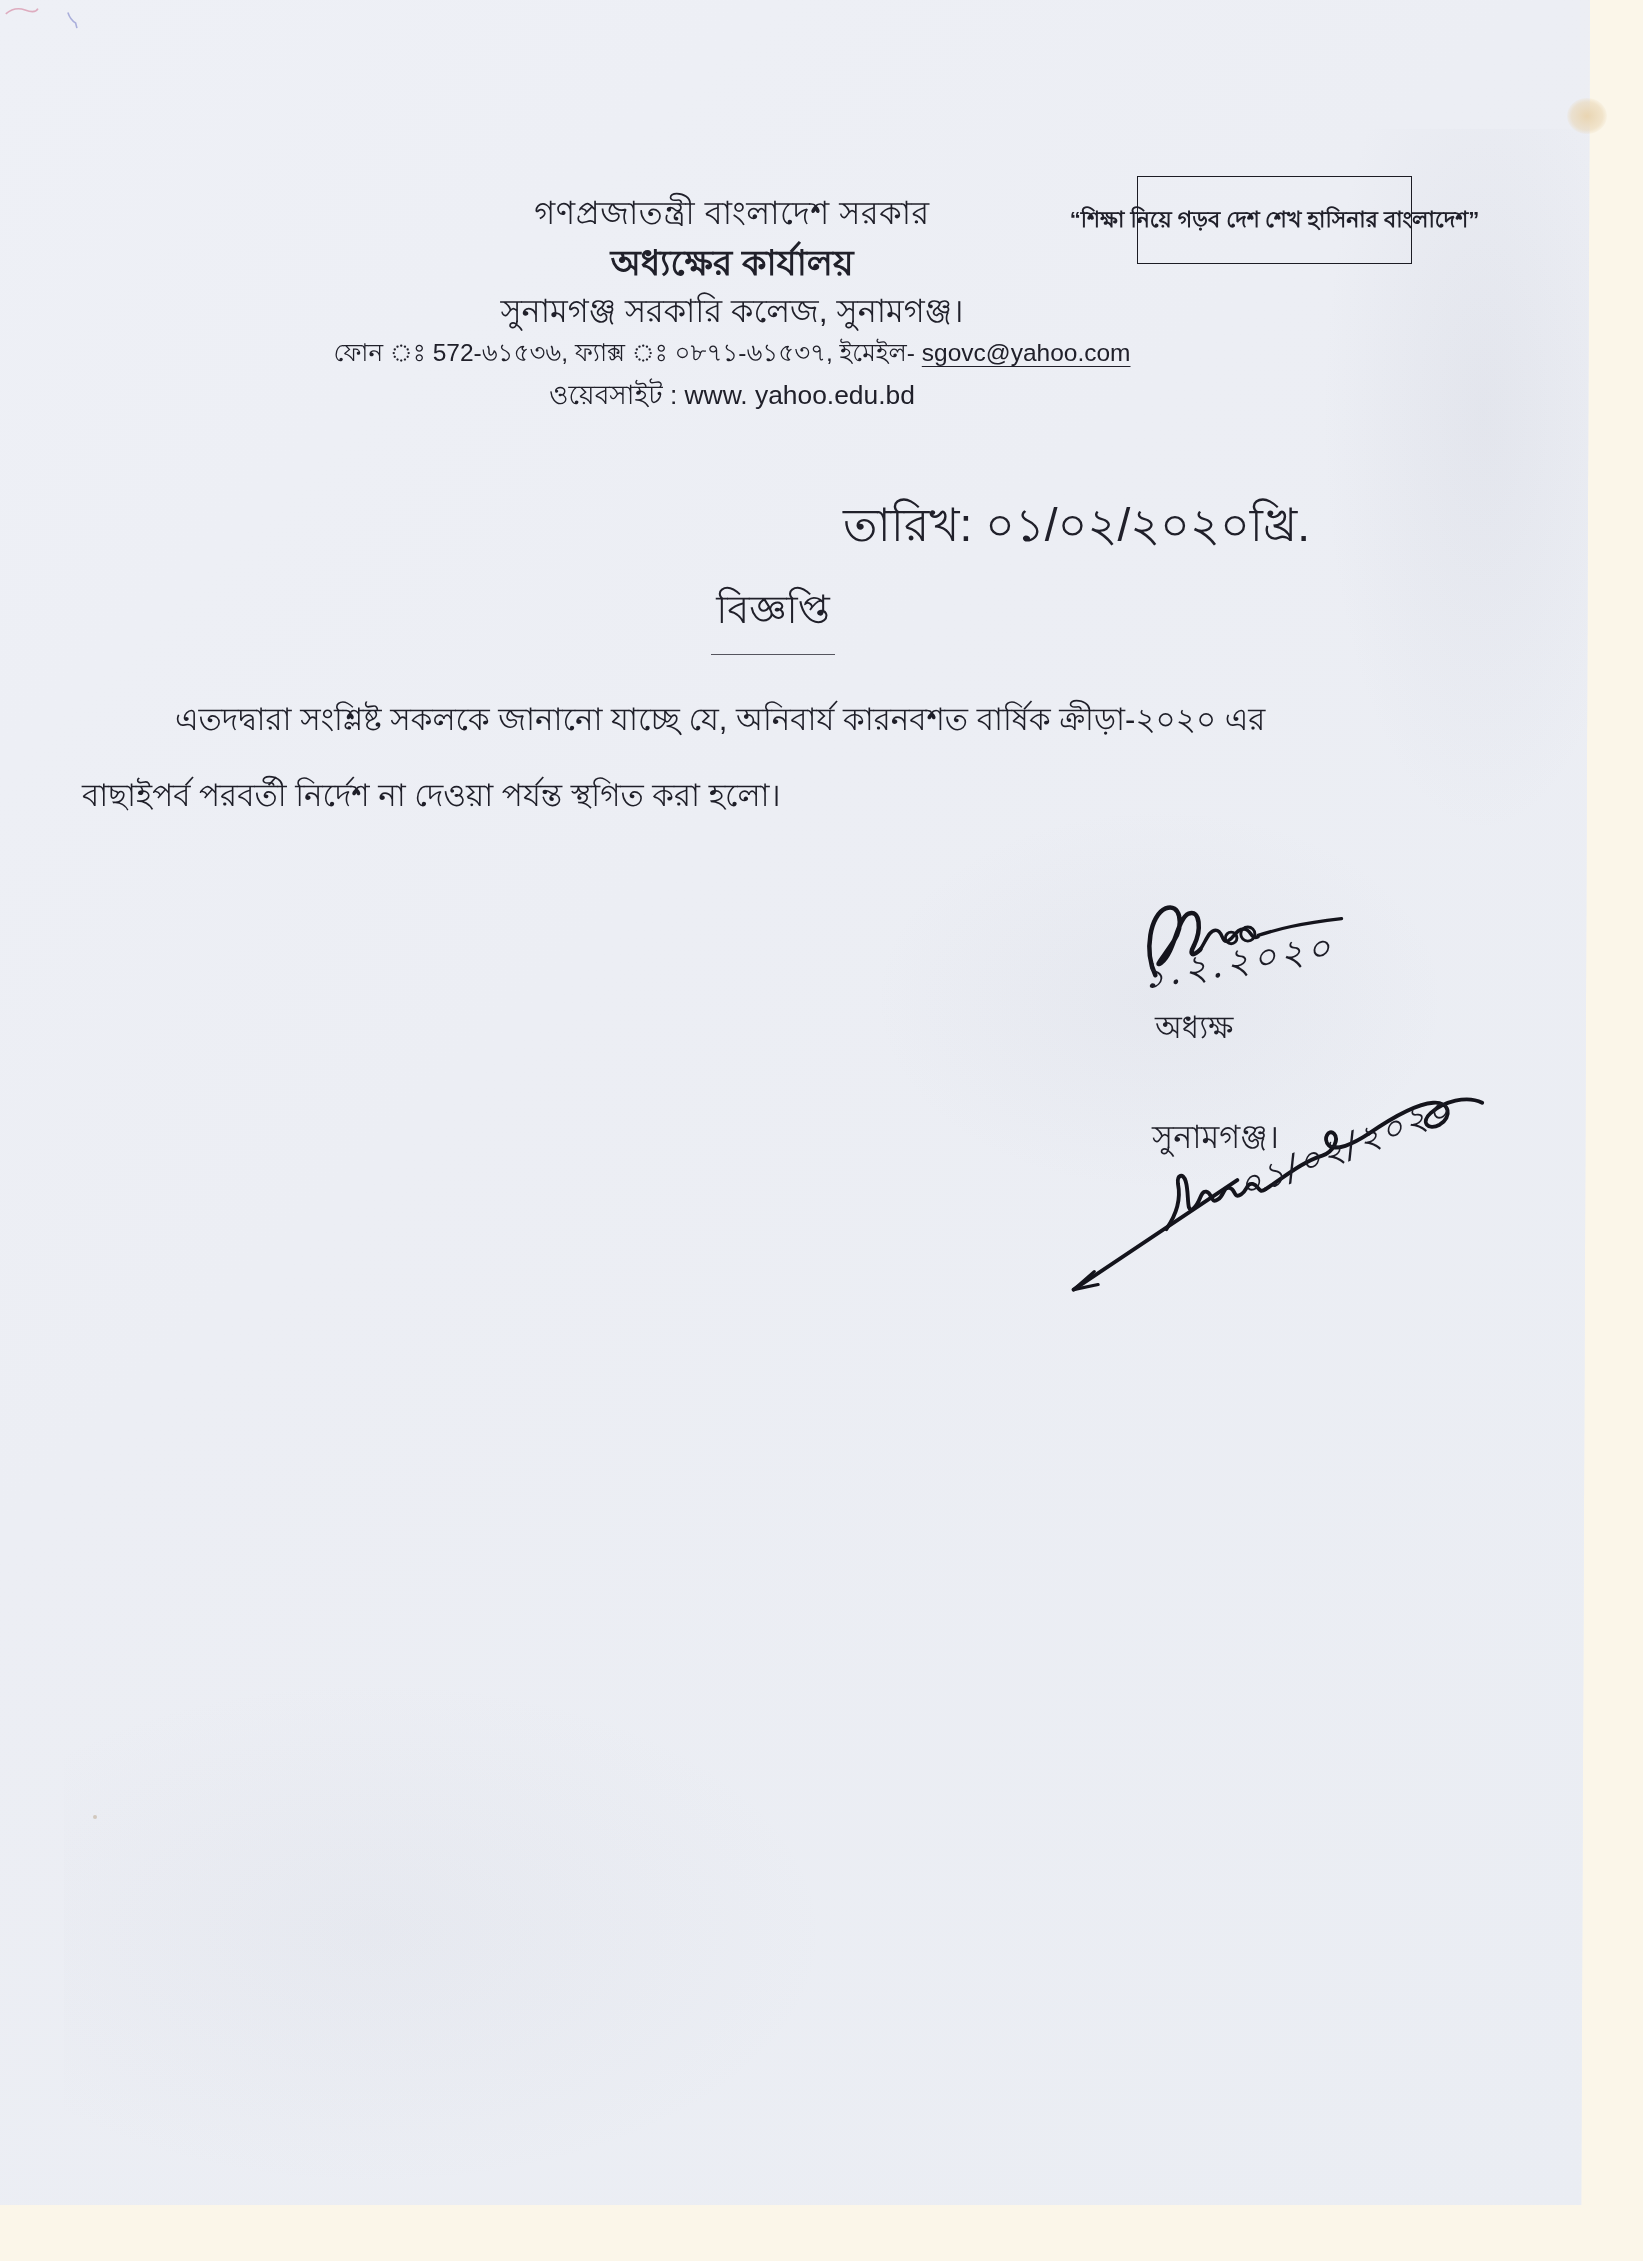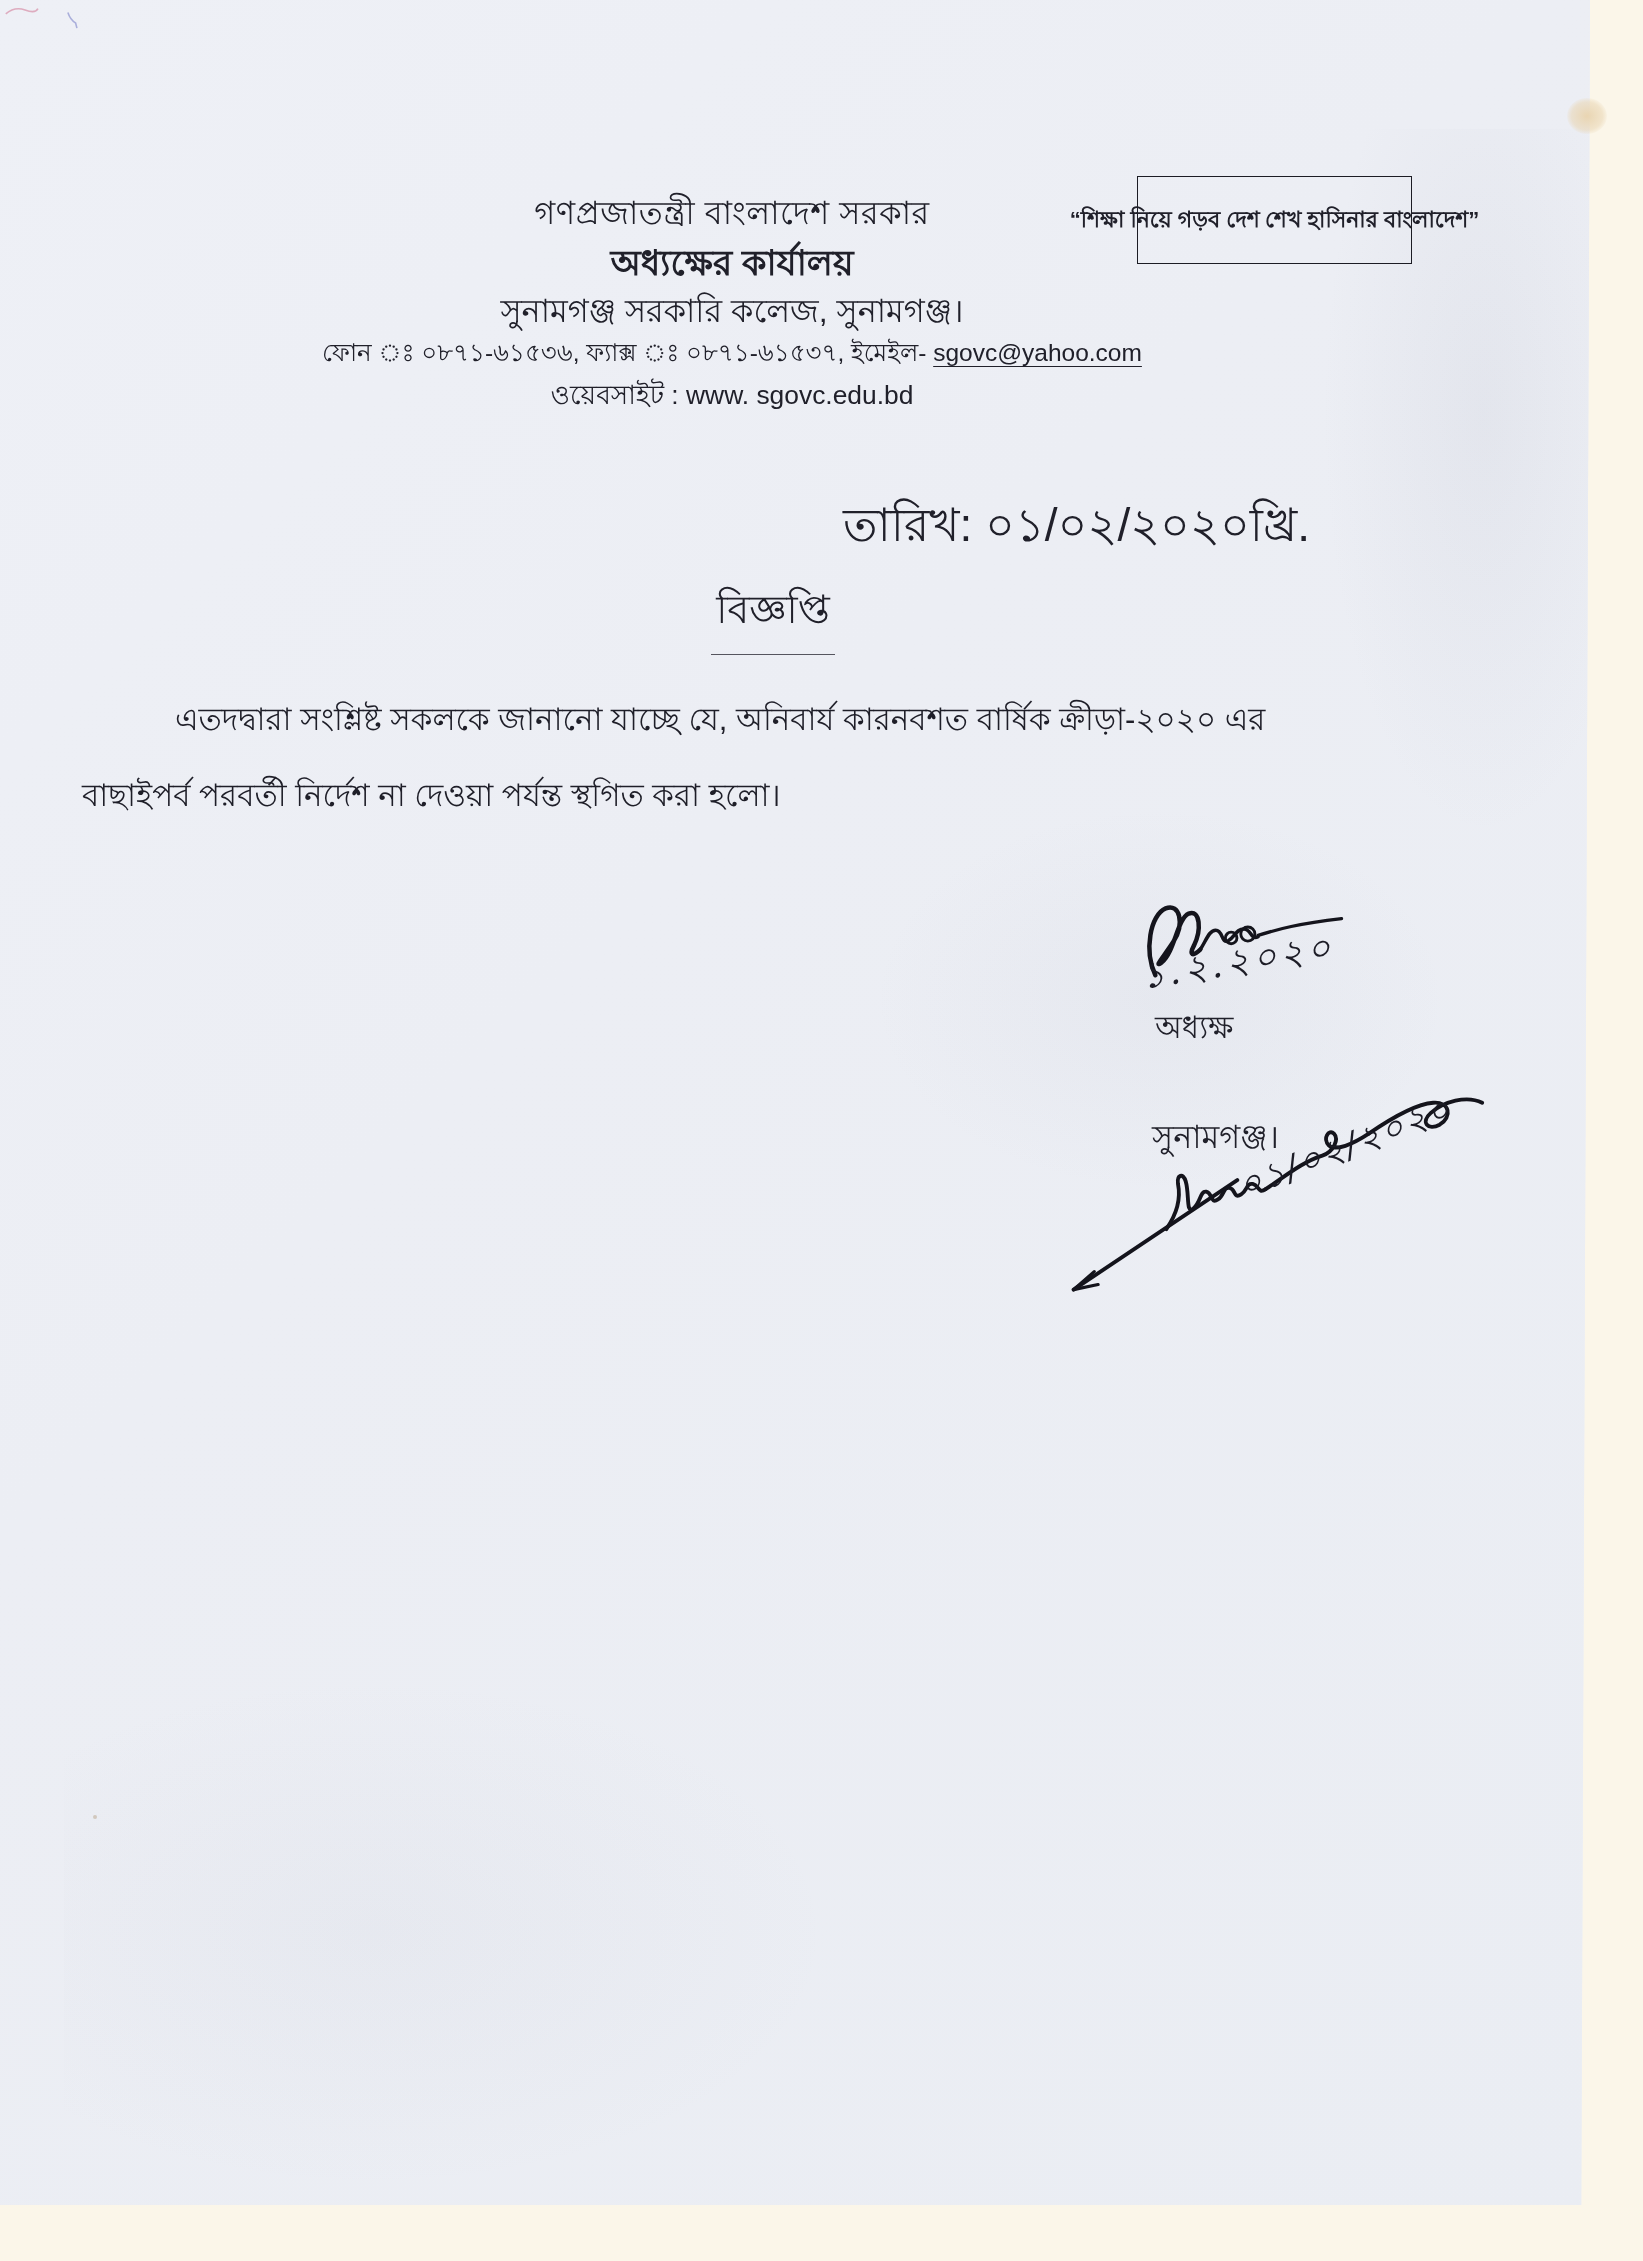--- a/index.html
+++ b/index.html
@@ -107,22 +107,22 @@
     <svg class="corner-mark" width="39" height="19.3" viewBox="0 0 60 30">
       <path d="M4 20 q 14 -12 30 -6 t 20 -2" fill="none" stroke="#d687a2" stroke-width="2.5" opacity="0.65"></path>
     </svg>
     <svg class="blue-tick" width="15.5" height="22" viewBox="0 0 24 34">
       <path d="M6 4 q 4 12 12 16 l 2 8" fill="none" stroke="#7d83c9" stroke-width="2.5" opacity="0.6"></path>
     </svg>
 
     <div class="hdr-line hdr-govt">গণপ্রজাতন্ত্রী বাংলাদেশ সরকার</div>
     <div class="hdr-line hdr-college">সুনামগঞ্জ সরকারি কলেজ, সুনামগঞ্জ।</div>
     <div class="hdr-line hdr-office">অধ্যক্ষের কার্যালয়</div>
-    <div class="hdr-line hdr-contact"><span>ফোন ঃ ০৮৭১-৬১৫৩৬, ফ্যাক্স ঃ ০৮৭১-৬১৫৩৭, ইমেইল- </span><span class="email">sgovc@yahoo.com</span></div>
-    <div class="hdr-line hdr-website"><span>ওয়েবসাইট : </span><span>www. sgovc.edu.bd</span></div>
+    <div class="hdr-line hdr-contact"><span>ফোন ঃ 572-৬১৫৩৬, ফ্যাক্স ঃ ০৮৭১-৬১৫৩৭, ইমেইল- </span><span class="email">sgovc@yahoo.com</span></div>
+    <div class="hdr-line hdr-website"><span>ওয়েবসাইট : </span><span>www. yahoo.edu.bd</span></div>
 
     <div class="slogan-box">
       <div>“শিক্ষা নিয়ে গড়ব দেশ</div>
       <div>শেখ হাসিনার বাংলাদেশ”</div>
     </div>
 
     <div class="date-line">তারিখ: ০১/০২/২০২০খ্রি.</div>
 
     <div class="title-wrap">
       <span class="title-text">বিজ্ঞপ্তি</span>

